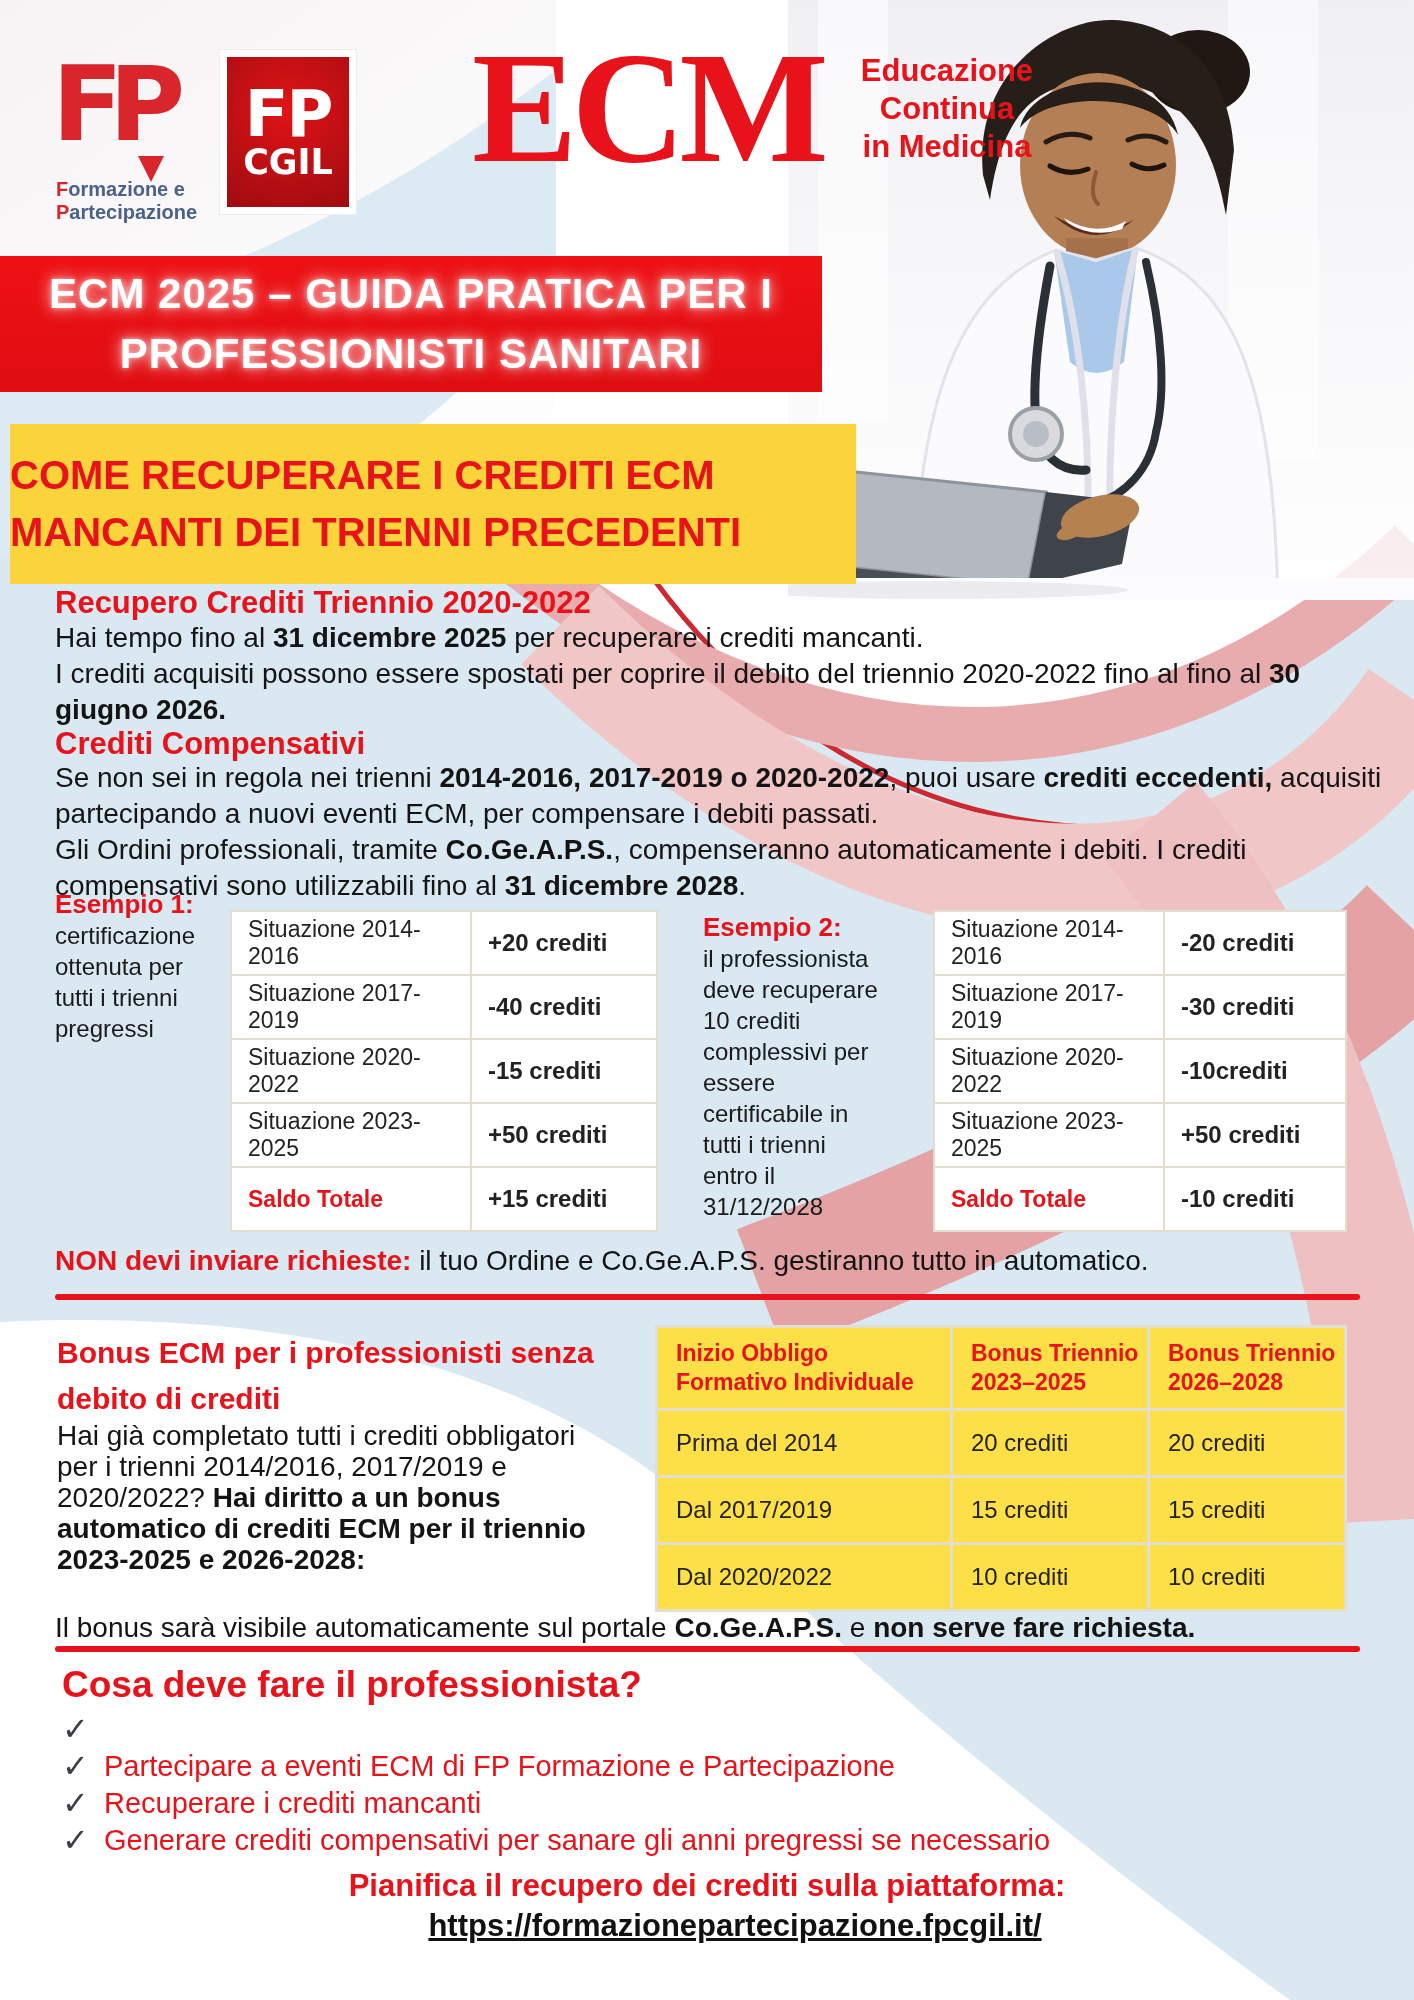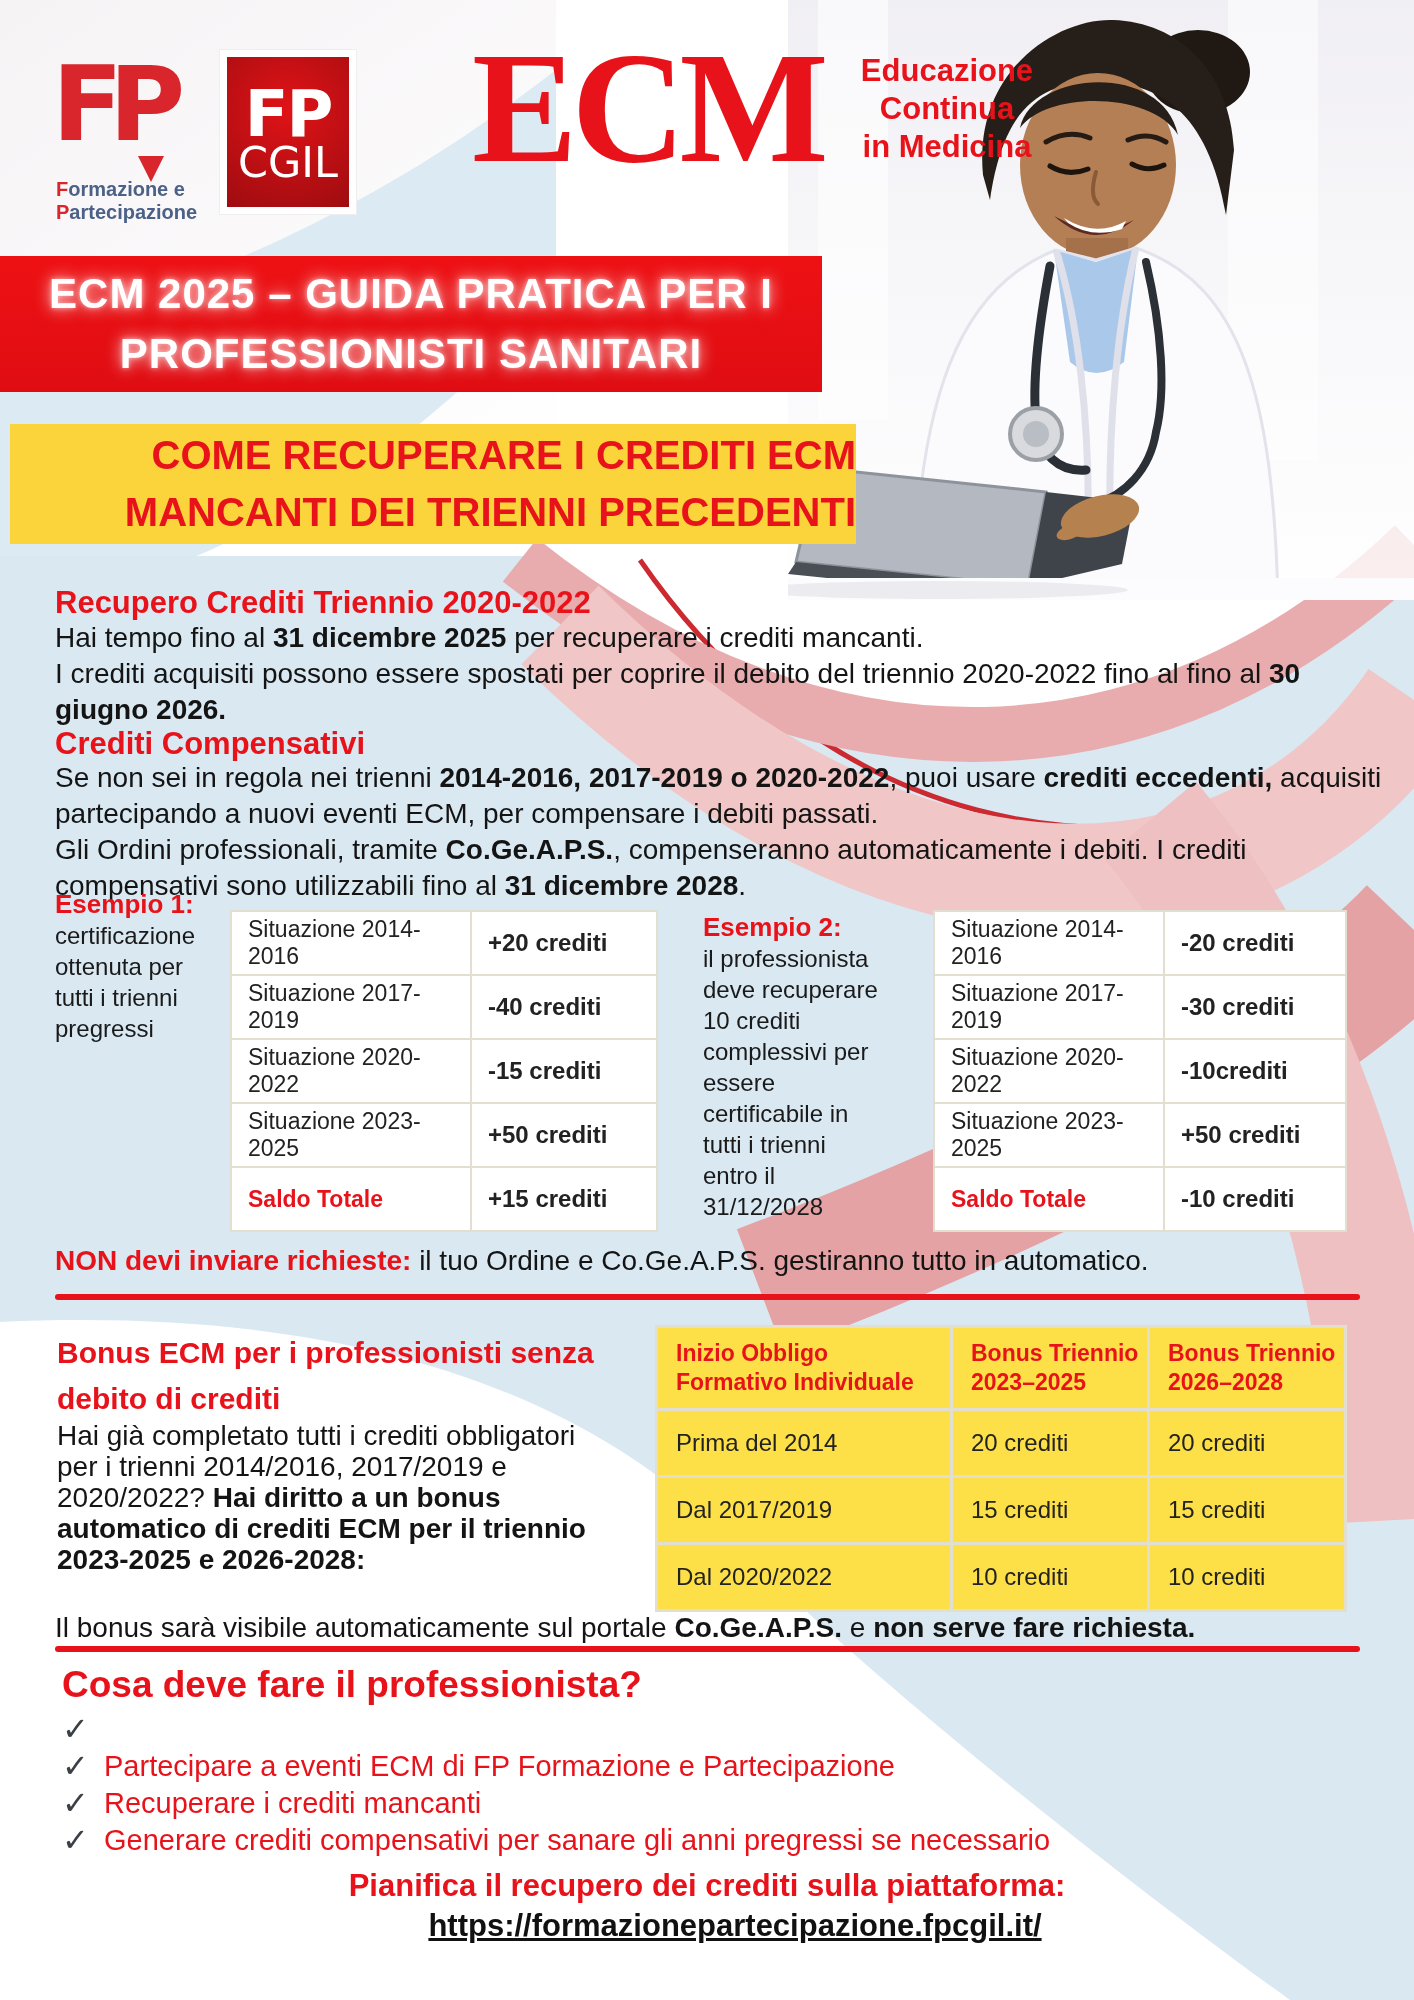--- a/index.html
+++ b/index.html
@@ -8,27 +8,27 @@
   .abs{position:absolute;}
   
   #fp-logo{left:52px;top:52px;width:150px;height:168px;}
   #fp-mono{font-family:"DejaVu Sans",sans-serif;font-weight:bold;font-size:104px;line-height:104px;color:#d8262c;letter-spacing:-14px;}
   #fp-pin{position:absolute;left:86px;top:104px;width:0;height:0;border-left:13px solid transparent;border-right:13px solid transparent;border-top:26px solid #d8262c;}
   .fp-cap{font-size:20px;line-height:23px;font-weight:bold;color:#4c6187;}
   .fp-cap b{color:#d8262c;}
   #cgil-card{left:220px;top:50px;width:136px;height:164px;background:#fff;box-shadow:0 0 0 1px #eee;}
   #cgil-red{position:absolute;left:7px;top:7px;right:7px;bottom:7px;background:radial-gradient(circle at 50% 35%,#e01317,#9e0c10);display:flex;flex-direction:column;align-items:center;justify-content:center;}
   #cgil-red .l1{color:#fff;font-weight:bold;font-size:64px;line-height:60px;font-family:"DejaVu Sans",sans-serif;letter-spacing:-2px;}
-  #cgil-red .l2{color:#fff;font-weight:normal;font-size:43px;line-height:36px;font-family:"DejaVu Sans",sans-serif;}
+  #cgil-red .l2{color:#fff;font-weight:bold;font-size:35px;line-height:36px;font-family:"DejaVu Sans",sans-serif;}
   #ecm-big{left:472px;top:28px;width:340px;text-align:right;font-family:"Liberation Serif","DejaVu Serif",serif;font-weight:bold;font-size:158px;line-height:160px;color:#e8131a;letter-spacing:-6px;}
   #ecm-sub{left:822px;top:52px;width:250px;text-align:center;color:#e8131a;font-weight:bold;font-size:31px;line-height:38px;}
   
   #red-banner{left:0;top:256px;width:822px;height:136px;background:linear-gradient(180deg,#ee1114,#df0d12);display:flex;flex-direction:column;justify-content:center;text-align:center;}
   #red-banner .ln{color:#fff;font-weight:bold;font-size:42px;line-height:60px;letter-spacing:1px;text-shadow:0 0 16px rgba(255,255,255,.9),0 0 5px rgba(255,255,255,.55);}
-  #yellow-banner{left:10px;top:424px;width:846px;height:120px;background:#fbd43c;display:flex;flex-direction:column;justify-content:center;text-align:right;}
+  #yellow-banner{left:10px;top:424px;width:846px;height:160px;background:#fbd43c;display:flex;flex-direction:column;justify-content:center;text-align:left;}
   #yellow-banner .ln{color:#e8131a;font-weight:bold;font-size:40px;line-height:57px;}
   
   .h-red{color:#e8131a;font-weight:bold;font-size:31px;}
   .body-txt{color:#141414;font-size:28px;line-height:36px;}
   .seg{font-weight:normal;}
   .seg.b{font-weight:bold;}
   #recupero-title{left:55px;top:585px;}
   #recupero-body{left:55px;top:620px;width:1330px;}
   #comp-title{left:55px;top:726px;}
   #comp-body{left:55px;top:760px;width:1330px;}

